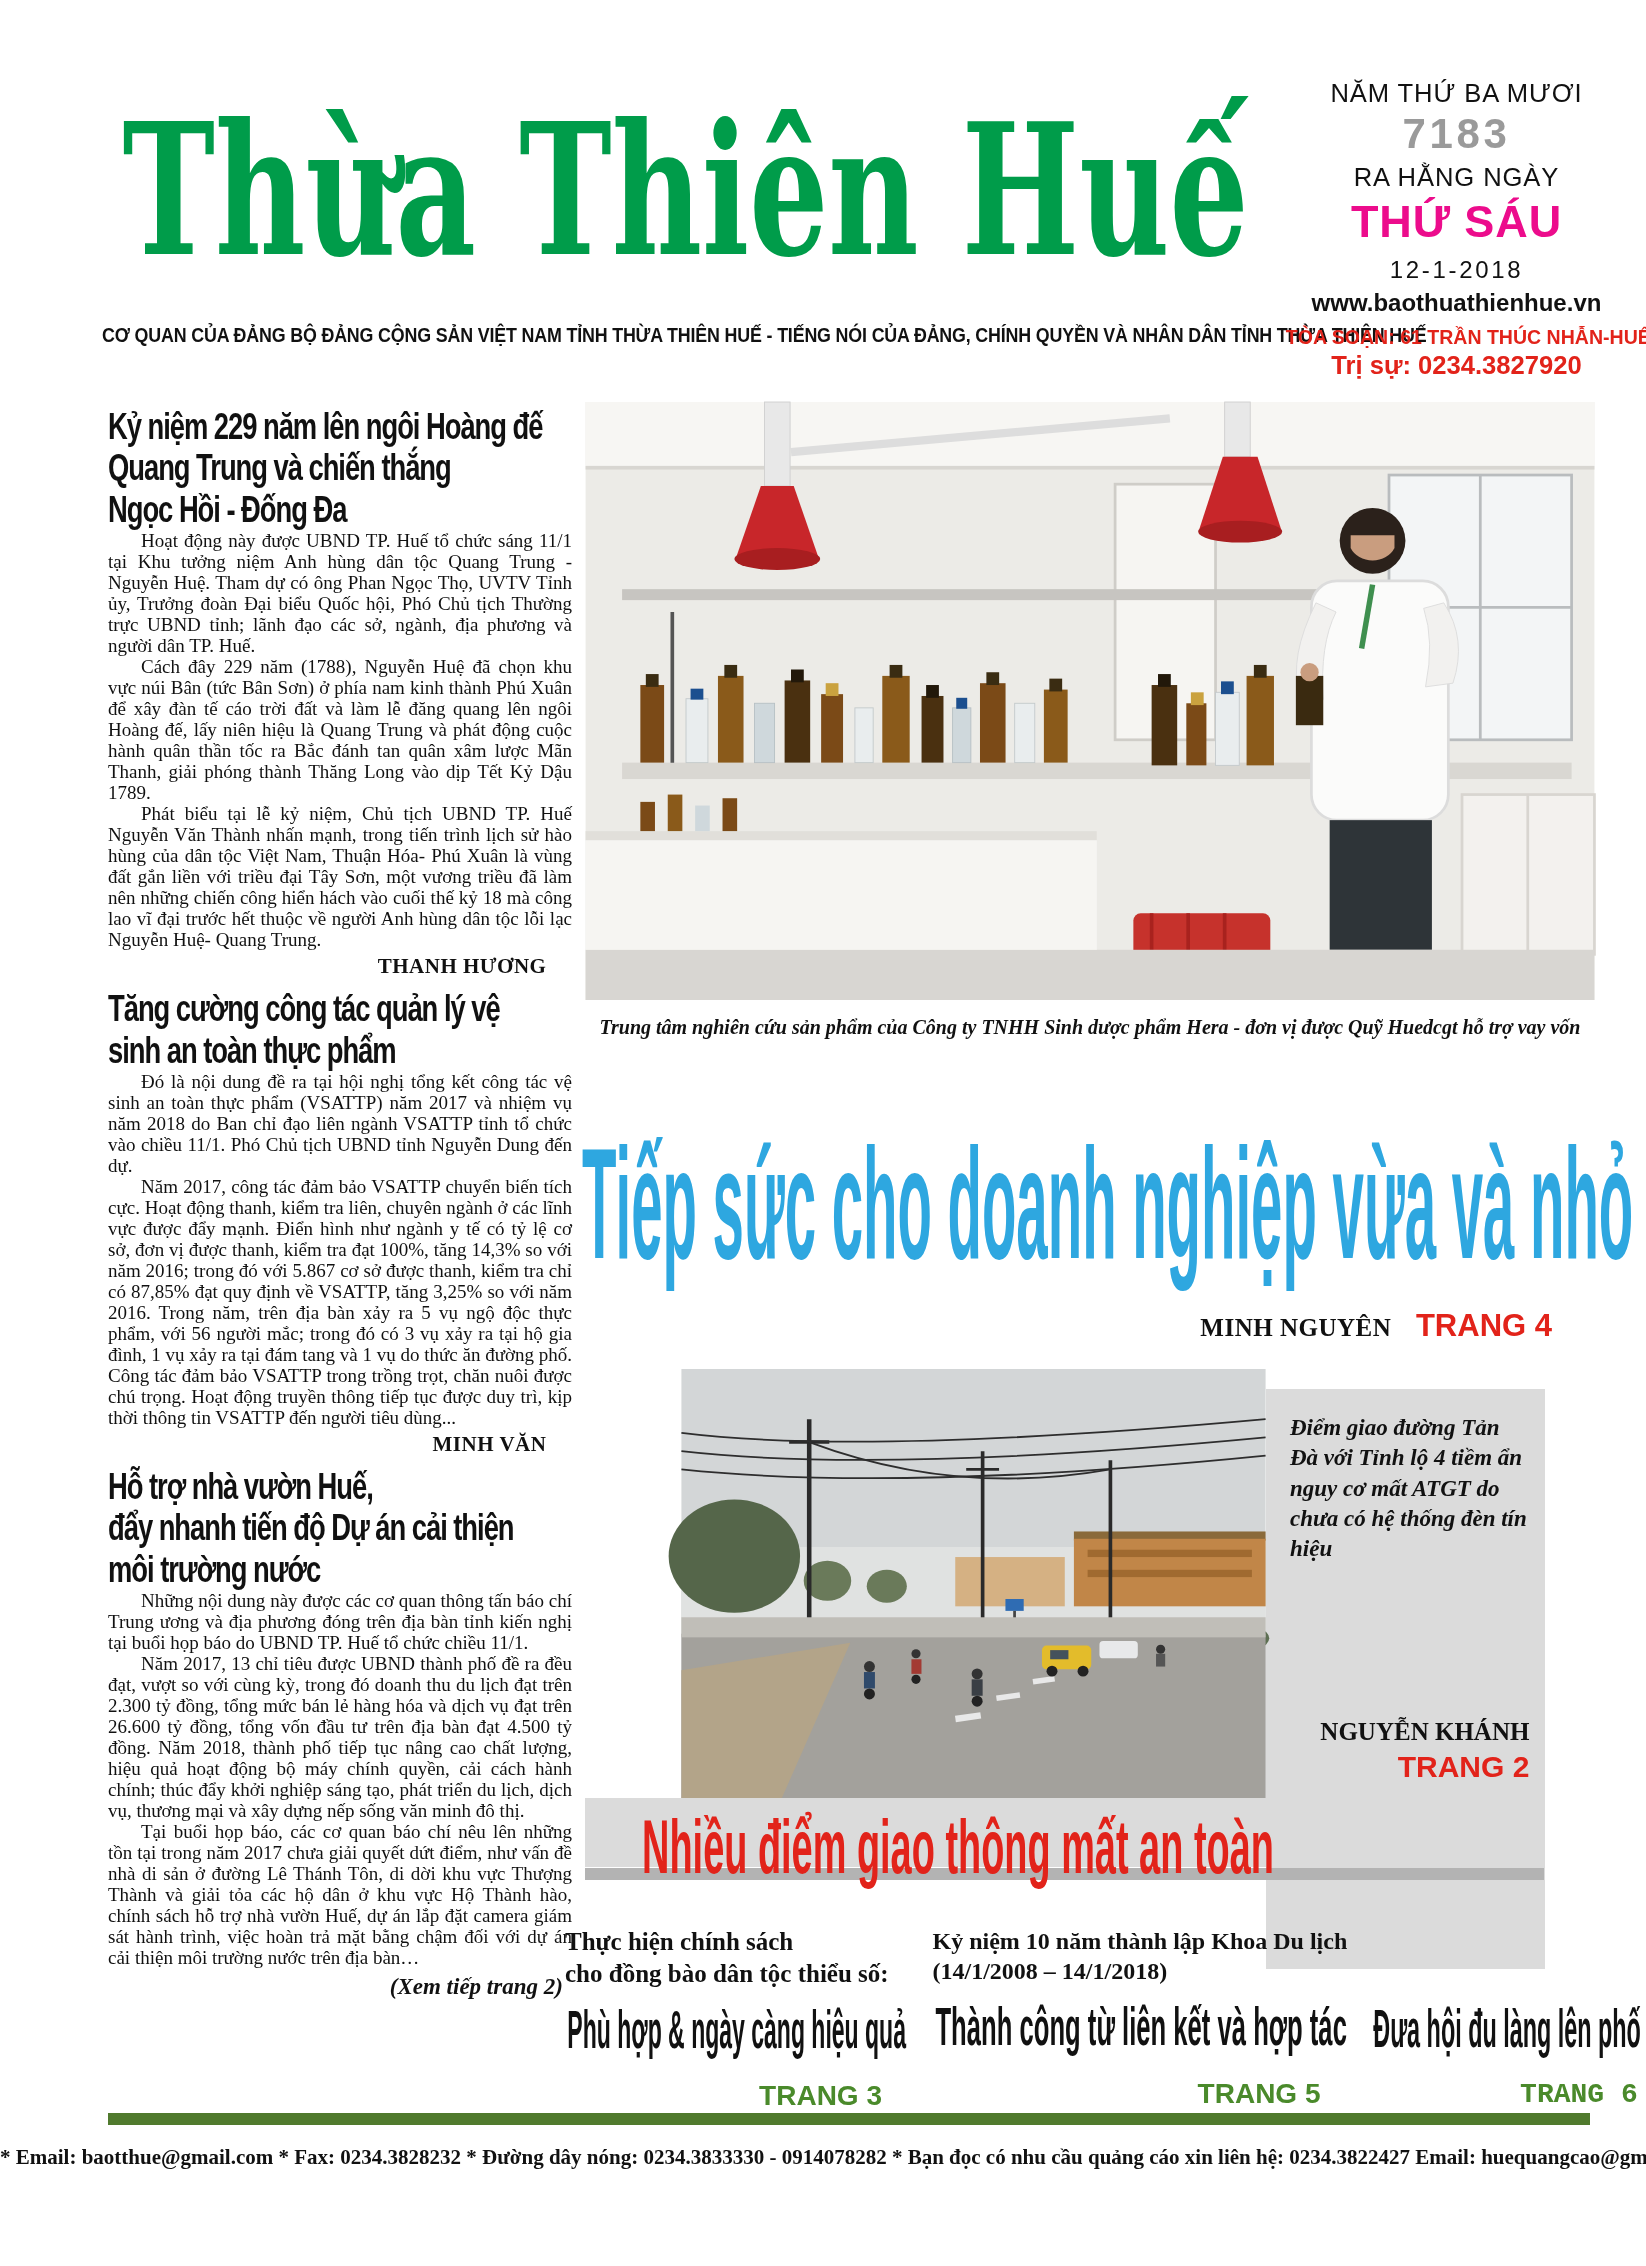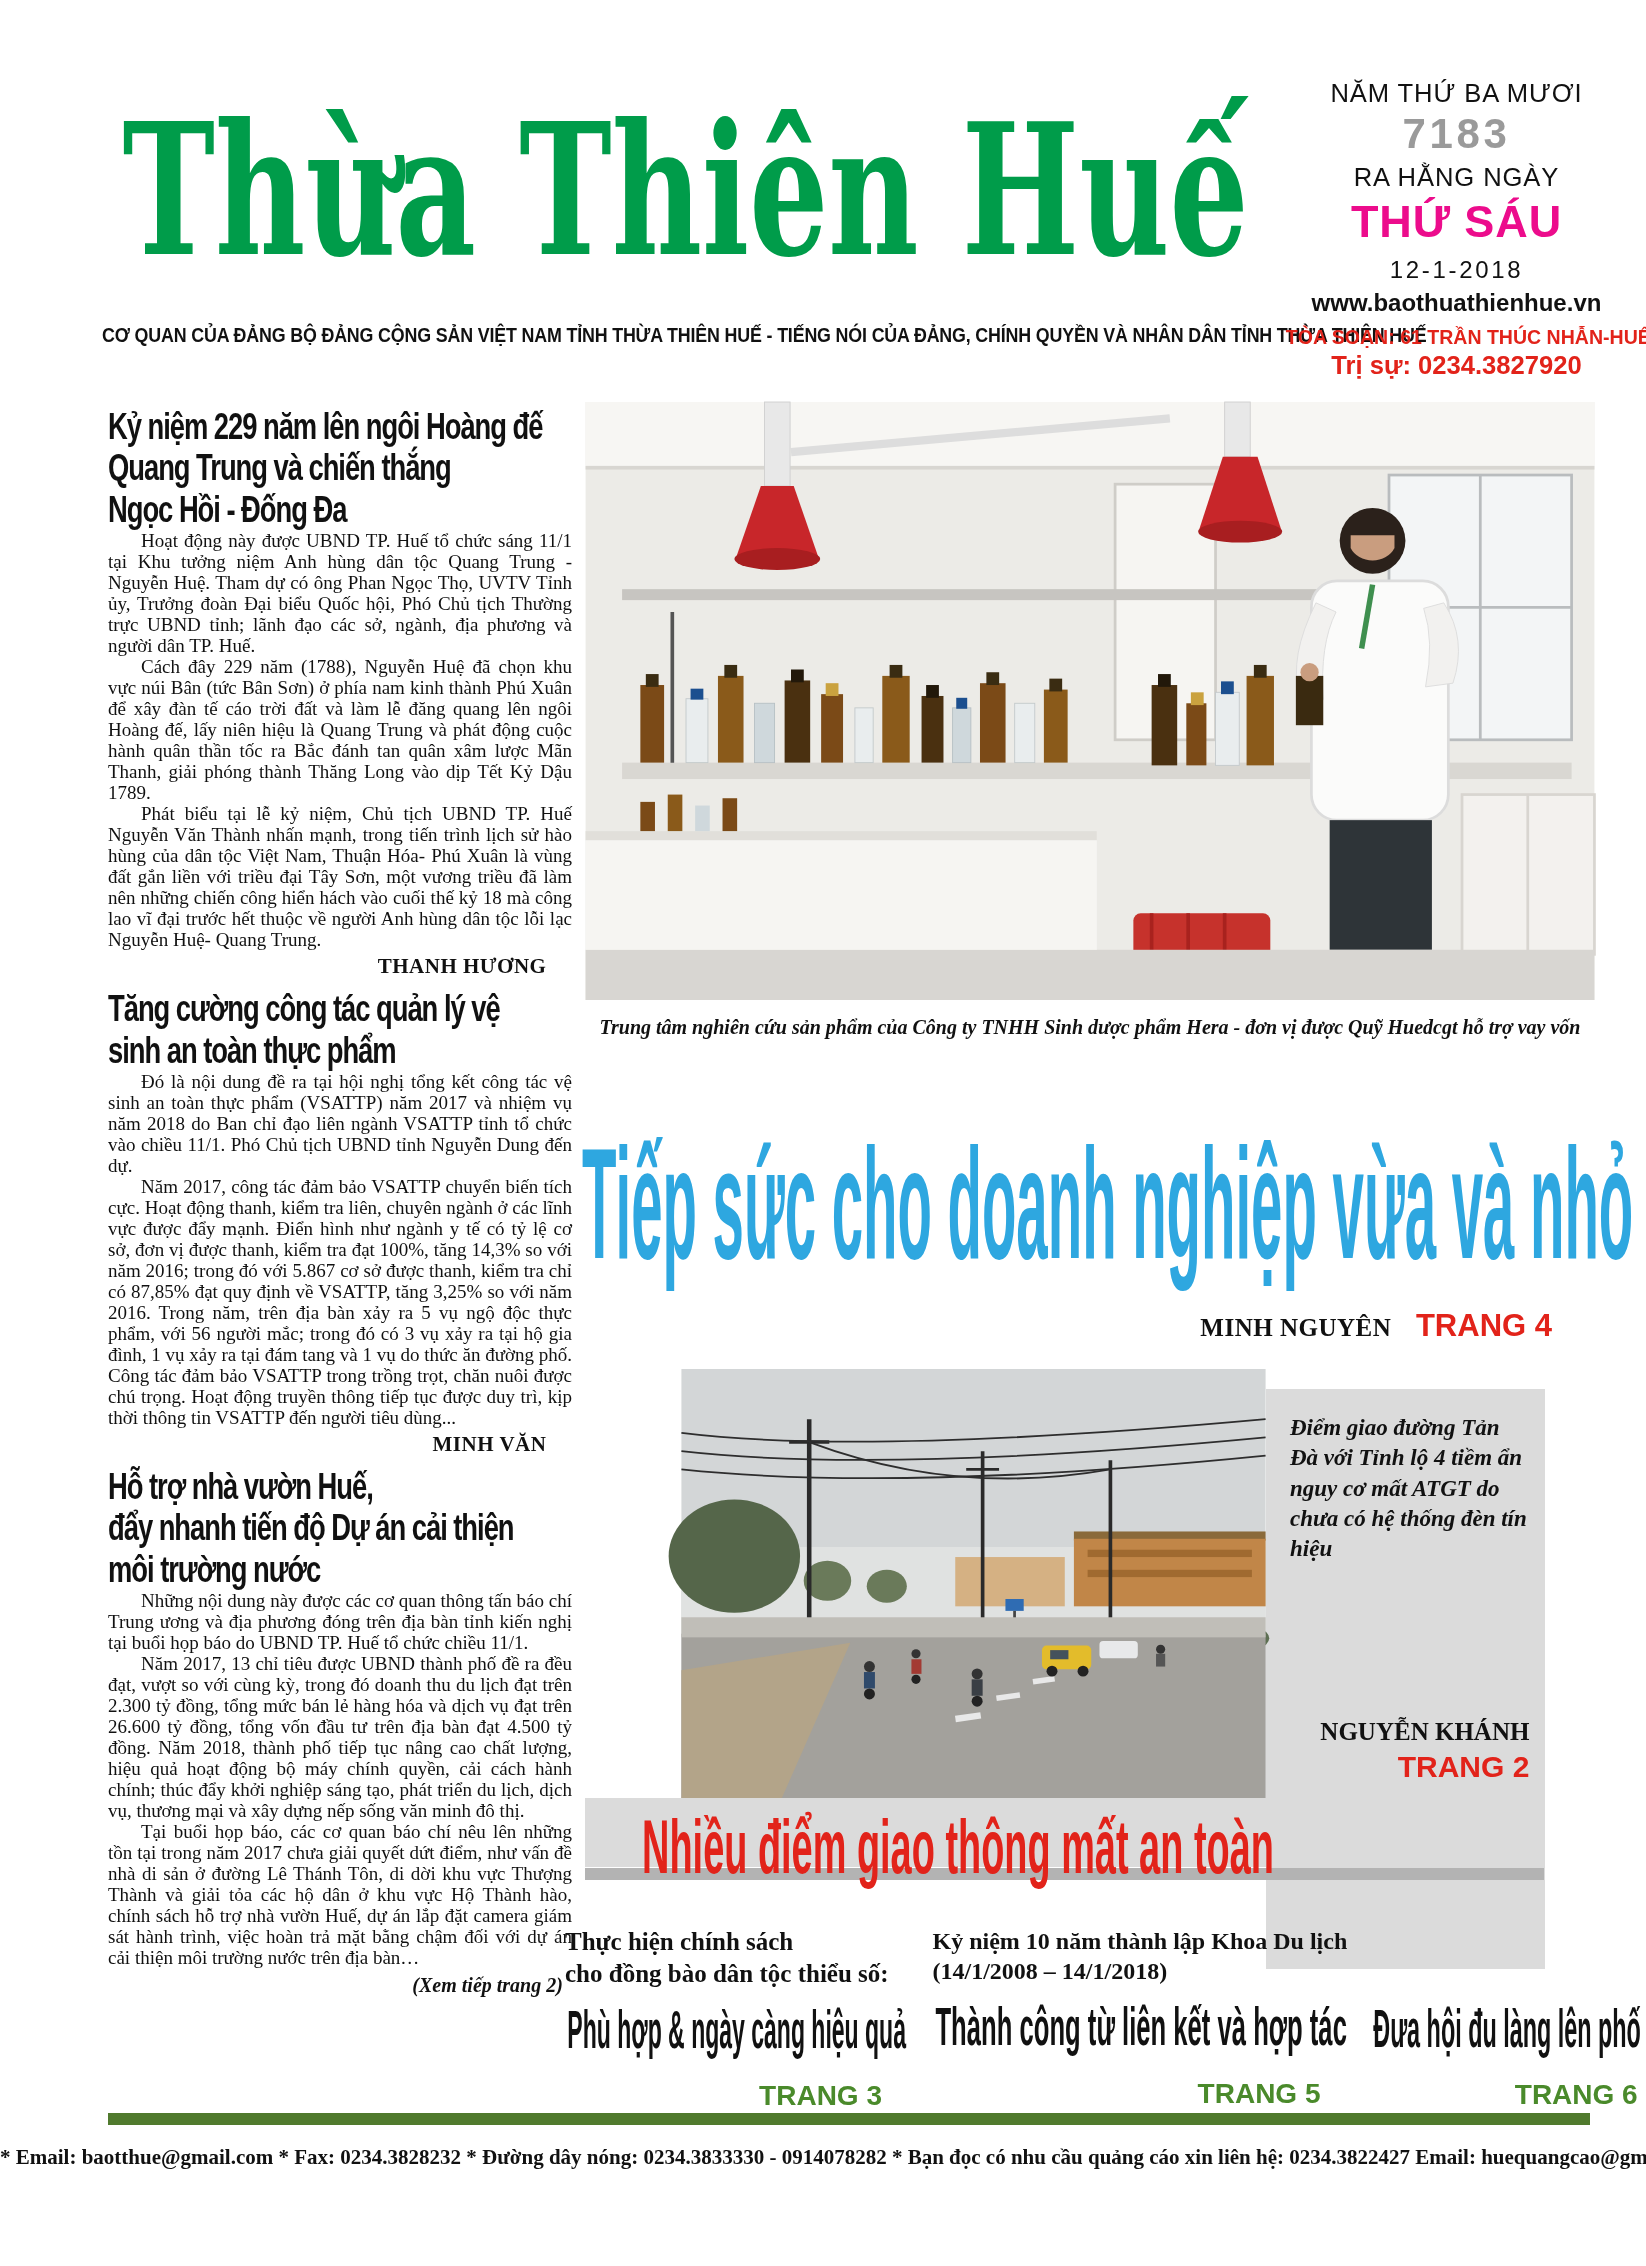--- a/index.html
+++ b/index.html
@@ -27,21 +27,21 @@
   .info-phone{font-weight:bold;font-size:25.6px;color:#e2231a;margin-top:1.8px;}
 
   
   .left-col{left:108px;top:406px;width:464px;}
   .headline{font:bold 37px/1.12 "Liberation Sans",sans-serif;letter-spacing:-1.4px;
             white-space:pre-line;transform:scaleX(.74);transform-origin:left top;width:140%;}
   .article p{margin:0;font-size:19px;line-height:21px;text-align:justify;text-indent:33px;}
   .article{margin-bottom:7.3px;}
   .byline{text-align:right;font-weight:bold;font-size:21px;letter-spacing:0.5px;
           padding-right:25.6px;margin:3.7px 0 9.1px 0;}
-  .continuation{text-align:right;font-style:italic;font-weight:bold;font-size:20px;
+  .continuation{text-align:right;font-style:italic;font-weight:bold;font-size:23px;
                 padding-right:9.1px;margin-top:5.5px;}
 
   
   .photo-caption{left:585px;top:1016px;width:1010px;text-align:center;
                  font:bold italic 20px "Liberation Serif",serif;white-space:nowrap;}
   .byline4{left:585px;top:1308px;width:967px;text-align:right;}
   .byline4 .name{font:bold 25px "Liberation Serif",serif;letter-spacing:0.5px;vertical-align:baseline;}
   .byline4 .pref{font:bold 31px "Liberation Sans",sans-serif;color:#e2231a;margin-left:21px;vertical-align:baseline;}
 
   .street-block{left:585px;top:1369px;width:959px;height:519px;}
@@ -56,21 +56,21 @@
   
   .teasers{left:565px;top:1926px;width:1080px;display:flex;justify-content:space-between;}
   .teaser{display:block;}
   .t1{width:358px;} .t2{width:429px;} .t3{width:274px;}
   .kicker{font:bold 25px/1.26 "Liberation Serif",serif;white-space:pre-line;}
   .t2 .kicker{font-size:24px;}
   .teaser-headline{margin-top:3.7px;}
   .t3 .teaser-headline{margin-top:66px;}
   .page-ref{font:bold 28px "Liberation Sans",sans-serif;color:#4a8a2b;
             text-align:right;margin-top:16.4px;}
-  .t1 .page-ref{padding-right:41px;} .t2 .page-ref{padding-right:41px;} .t3 .page-ref{padding-right:7.3px;}
+  .t1 .page-ref{padding-right:41px;} .t2 .page-ref{padding-right:41px;} .t3 .page-ref{padding-right:7.3px;font-family:Liberation Mono, monospace;}
 
   .green-bar{left:108px;top:2113px;width:1482px;height:12px;background:#507a2e;}
   .footer-line{left:0;top:2145px;width:1647px;text-align:center;
                font:bold 21px "Liberation Serif",serif;white-space:nowrap;}
 </style>
 </head>
 <body>
 
 <div class="page">
 

